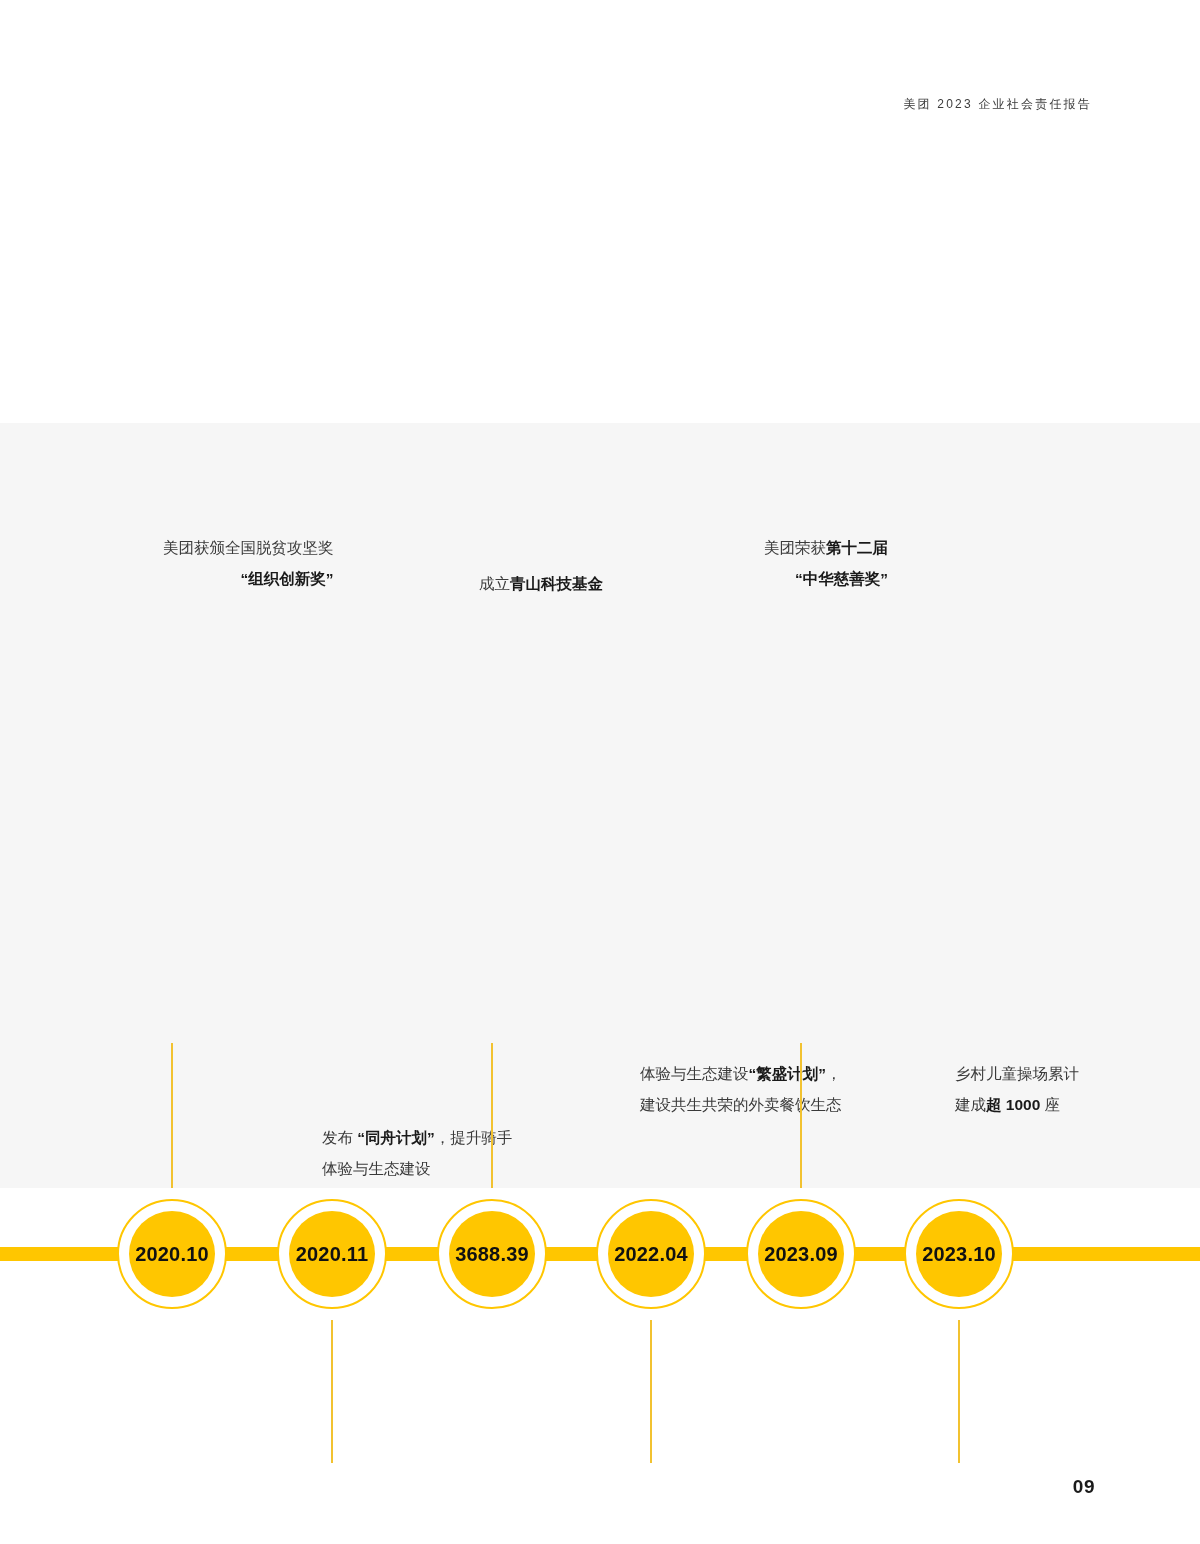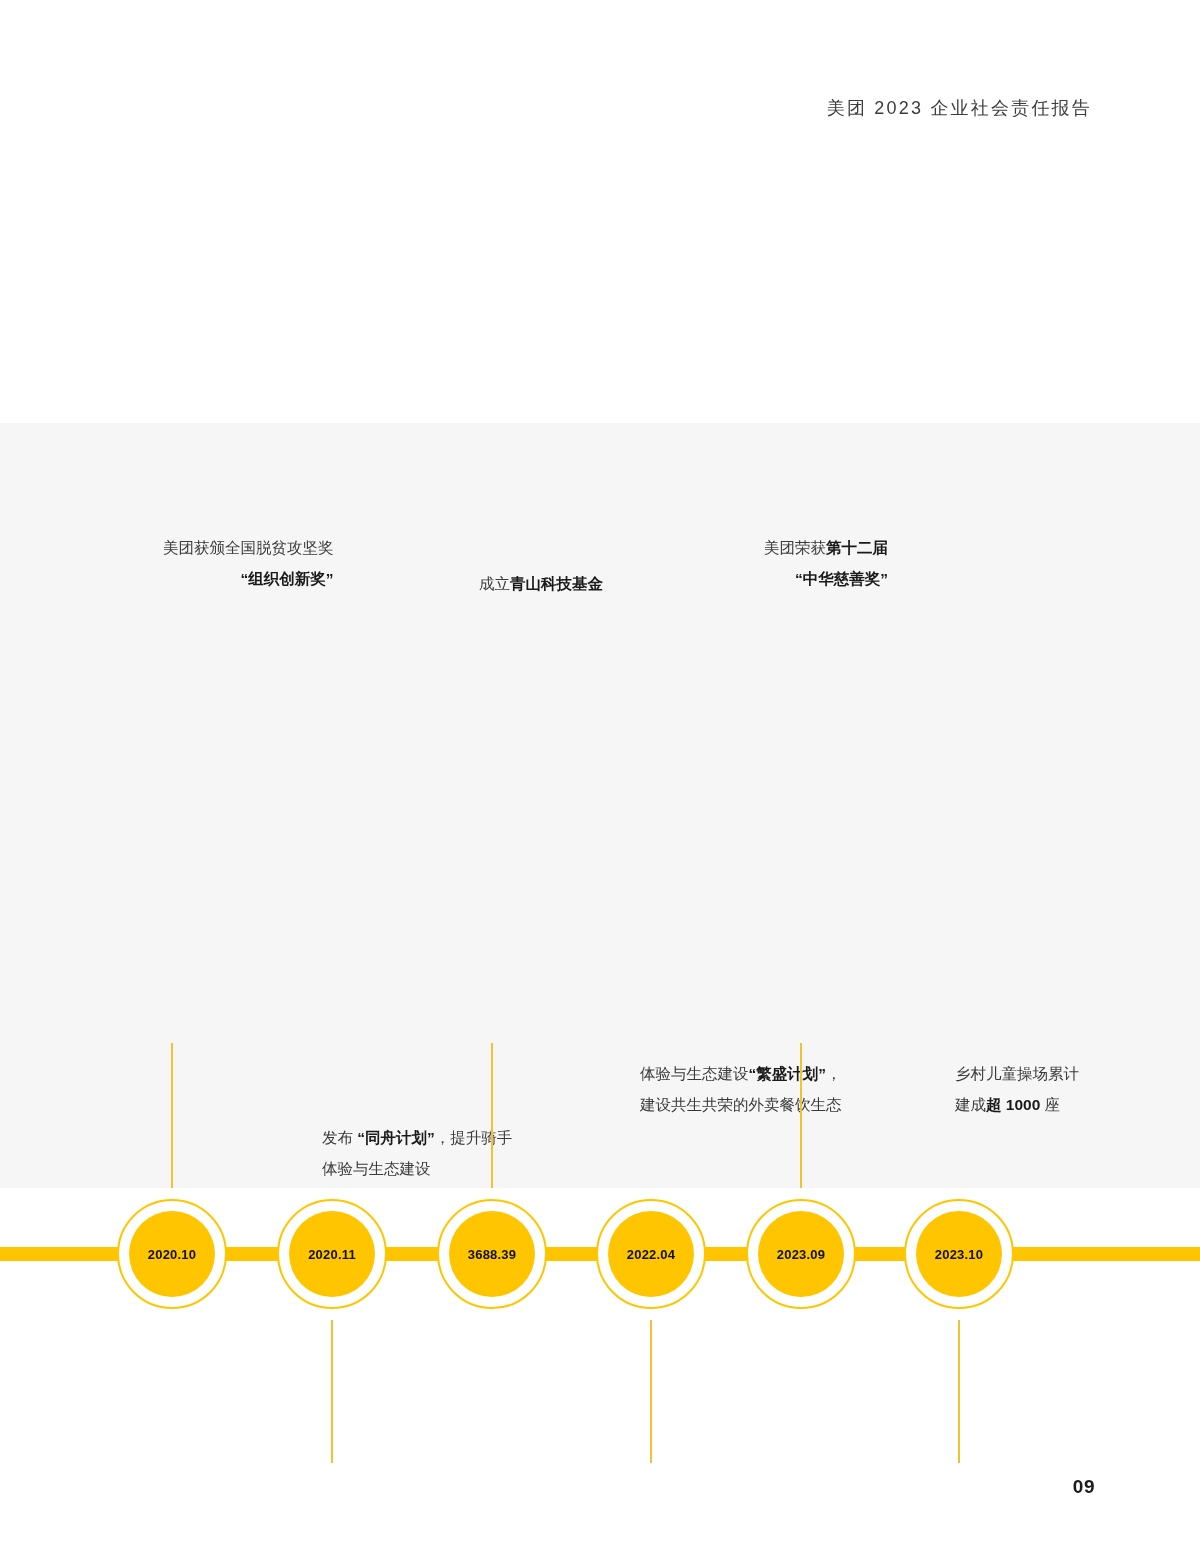--- a/index.html
+++ b/index.html
@@ -17,21 +17,21 @@
     height: 1544px;
     background: #ffffff;
     overflow: hidden;
   }
 
   
   .doc-header {
     position: absolute;
     top: 96px;
     right: 108px;
-    font-size: 18px;
+    font-size: 12px;
     letter-spacing: 2.2px;
     color: #3c3c3c;
     white-space: nowrap;
     font-weight: 400;
   }
 
   
   .timeline-panel {
     position: absolute;
     left: 0;
@@ -81,21 +81,21 @@
     width: 86px;
     height: 86px;
     border-radius: 50%;
     background: #FFC600;
     display: flex;
     align-items: center;
     justify-content: center;
   }
 
   .node-label {
-    font-size: 13px;
+    font-size: 20px;
     font-weight: 700;
     color: #111111;
     letter-spacing: 0.2px;
     white-space: nowrap;
   }
 
   
   .stem {
     position: absolute;
     width: 2px;

